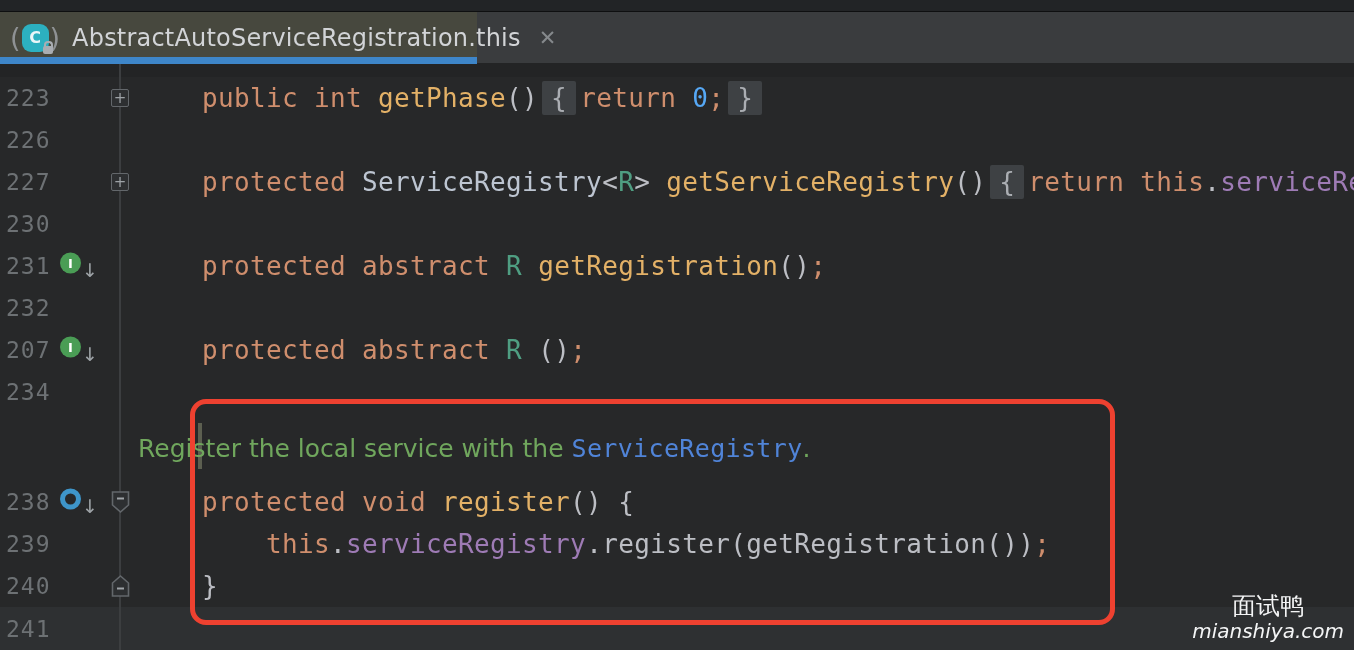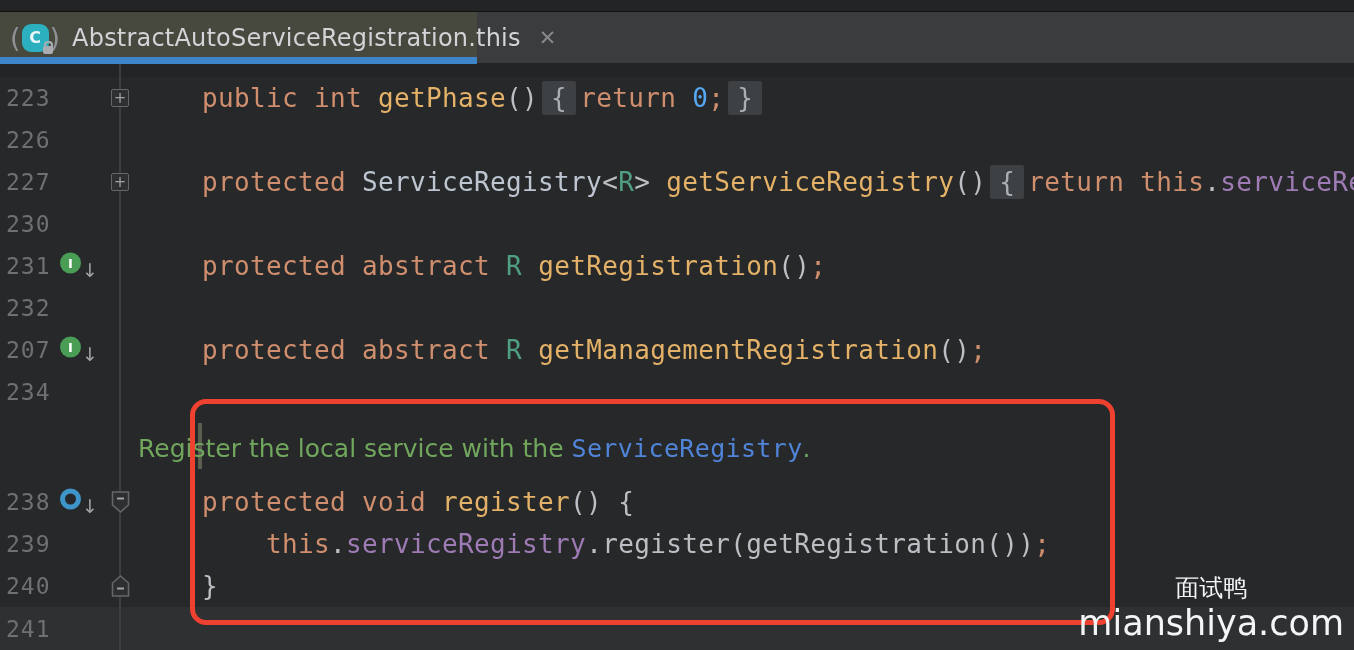--- a/index.html
+++ b/index.html
@@ -63,21 +63,21 @@
   .tk-hl{background:#3e4144;color:#abaeb3;padding:2px 9px;border-radius:2px;margin:0 4px;}
   .tk-doc{font-family:"DejaVu Sans","Liberation Sans",sans-serif;font-size:25px;color:#70a75d;letter-spacing:0;}
   .tk-docref{color:#5084d8;font-size:25px;}
 
   
   .redbox{position:absolute;left:190px;top:399px;width:915px;height:216px;border:5px solid #ee4130;
           border-radius:16px;pointer-events:none;z-index:8;}
   .wm{position:absolute;right:10px;bottom:6px;text-align:center;color:#f4f5f6;z-index:9;
       font-family:"DejaVu Sans","Liberation Sans",sans-serif;line-height:1.18;}
   .wm1{font-size:24px;}
-  .wm2{font-size:35px;}
+  .wm2{font-size:20px;font-style:italic;}
 </style>
 </head>
 <body>
 
 <div class="screen">
 
   <div class="topstrip"></div>
   <div class="tabrow">
     <div class="tab">
       <span class="ticon">
@@ -127,21 +127,21 @@
         </div>
         <div class="row">
           <span class="lnum">232</span>
         </div>
         <div class="row">
           <span class="lnum">207</span>
           <span class="gi">
             <span class="ic-impl">I</span>
             <span class="ic-arrow">↓</span>
           </span>
-          <span class="code"><span class="tk-pl">    </span><span class="tk-kw">protected abstract </span><span class="tk-tp">R</span><span class="tk-pl"> </span><span class="tk-decl">getManagementRegistration</span><span class="tk-pl">()</span><span class="tk-semi">;</span></span>
+          <span class="code"><span class="tk-pl">    </span><span class="tk-kw">protected abstract </span><span class="tk-tp">R</span><span class="tk-pl"> </span><span class="tk-pl">()</span><span class="tk-semi">;</span></span>
         </div>
         <div class="row">
           <span class="lnum">234</span>
         </div>
         <div class="row doc">
           <span class="docbar"></span>
           <span class="code"><span class="tk-doc">Register the local service with the </span><span class="tk-docref">ServiceRegistry</span><span class="tk-doc">.</span></span>
         </div>
         <div class="row">
           <span class="lnum">238</span>

